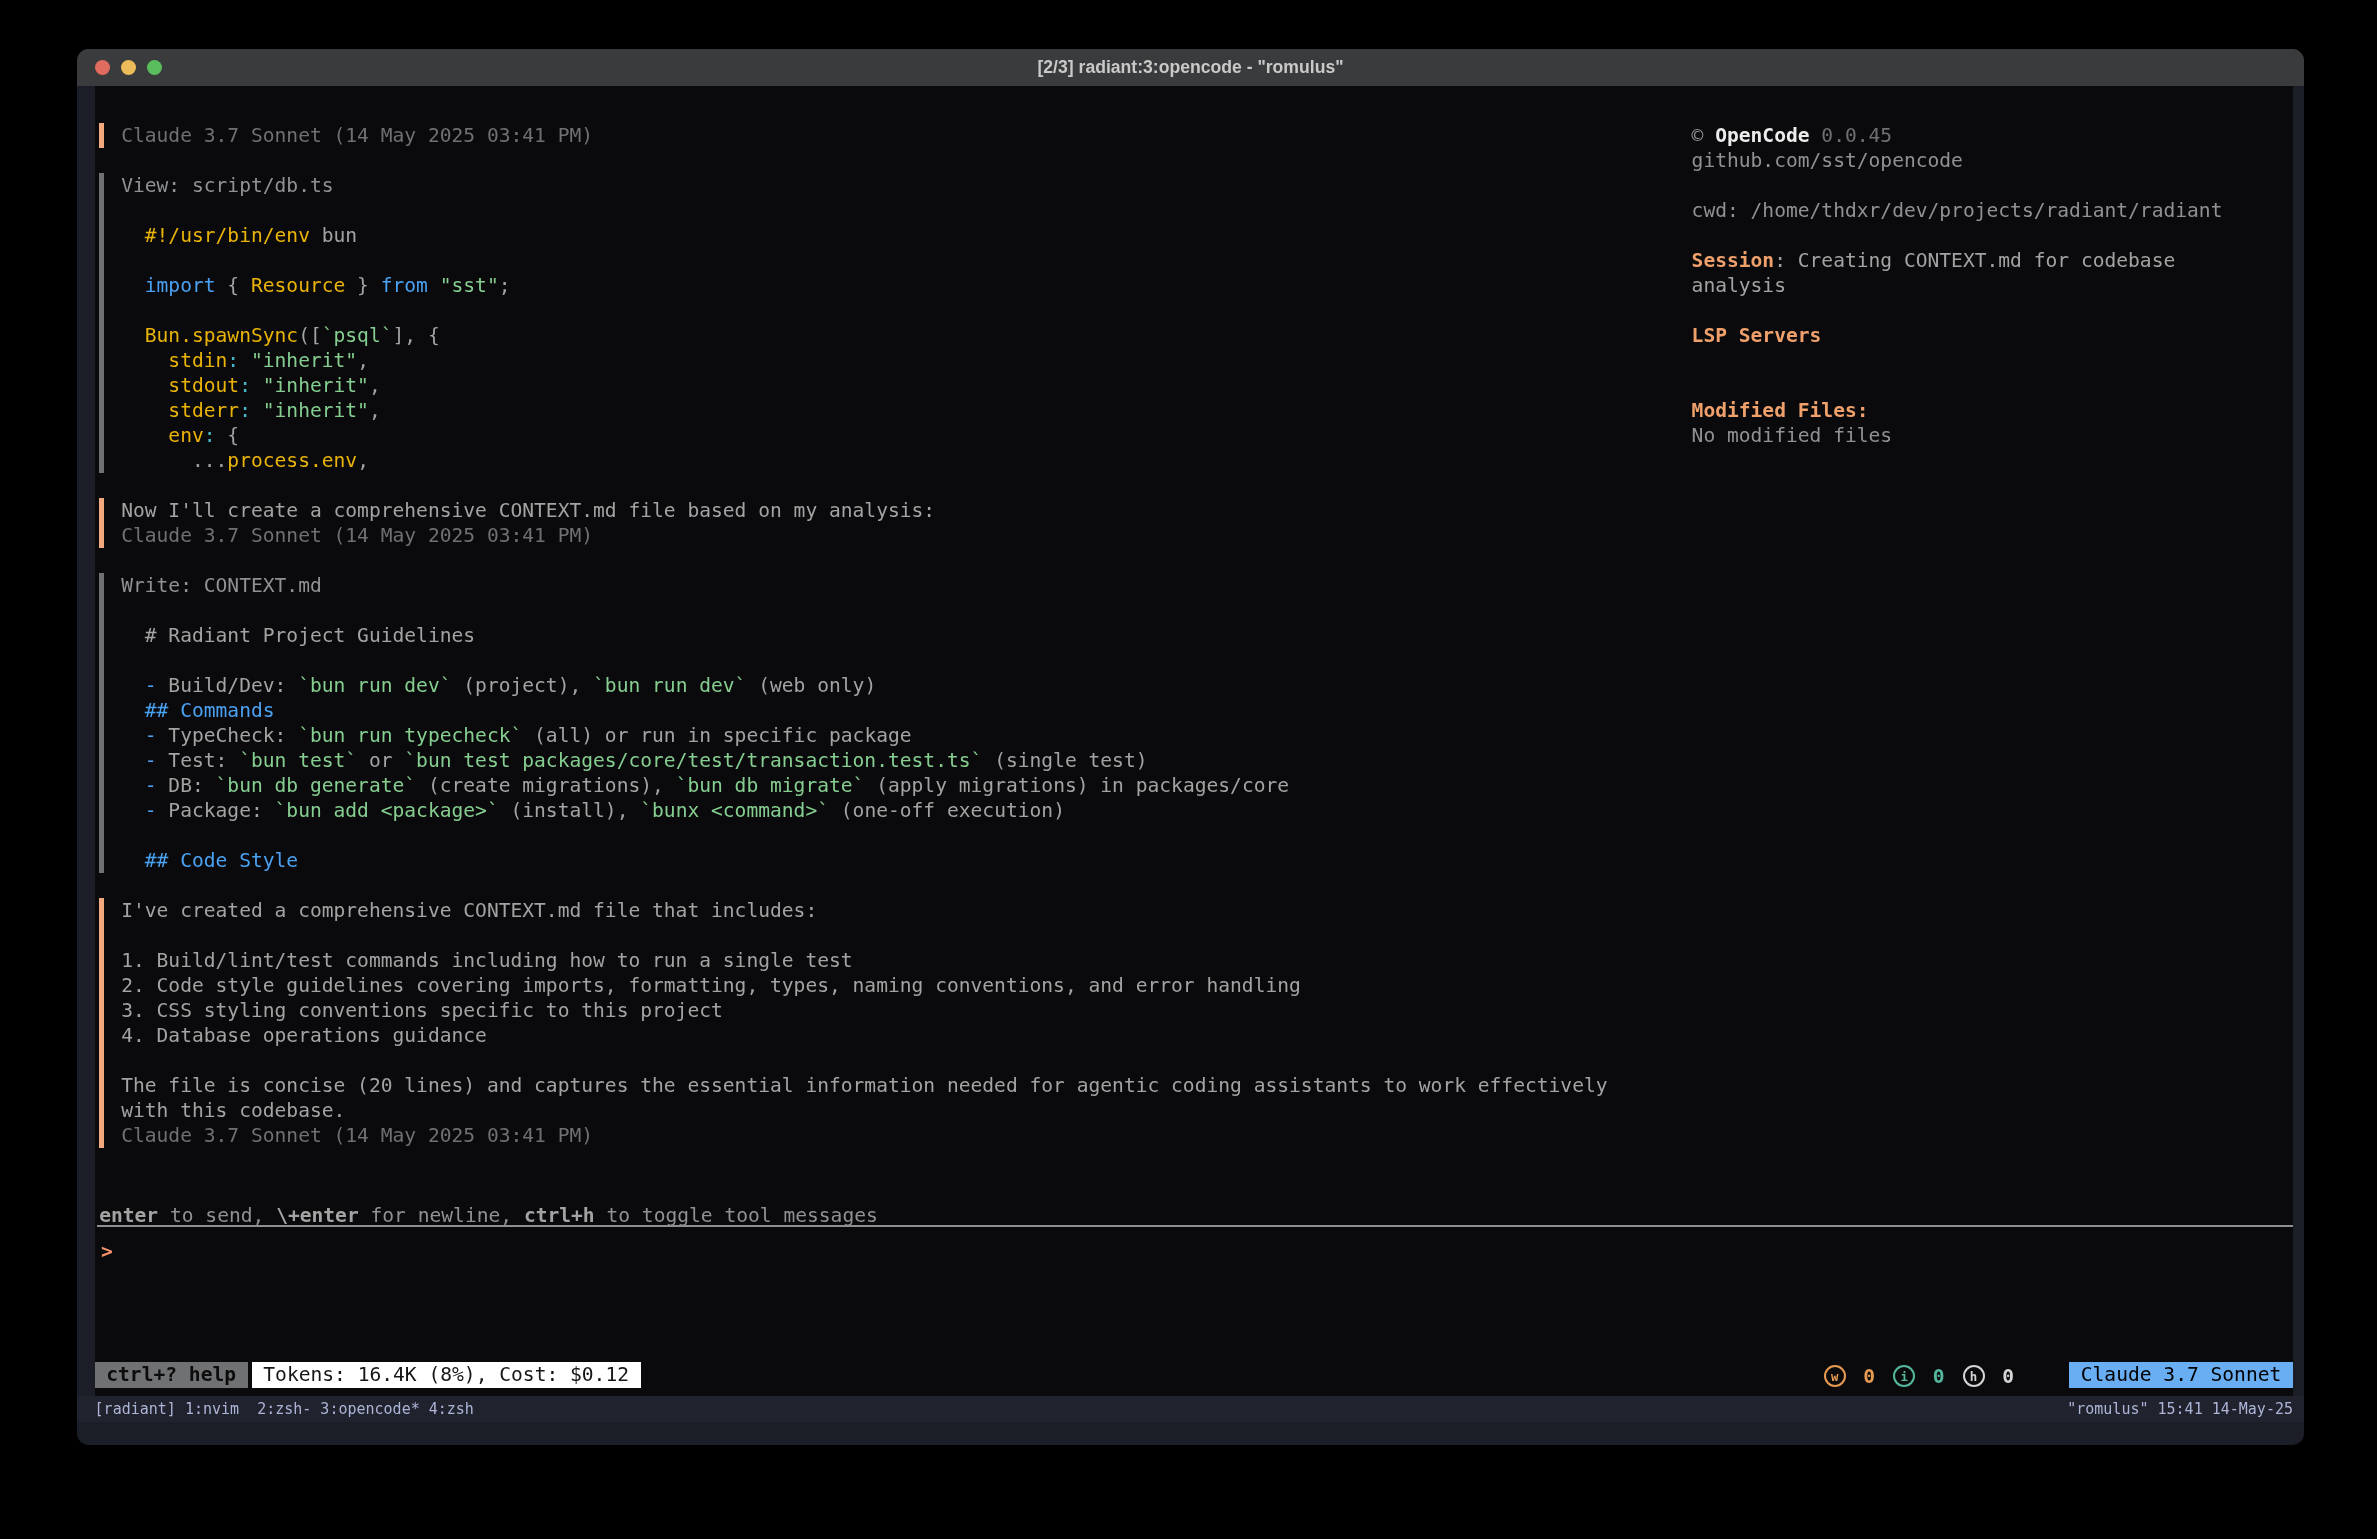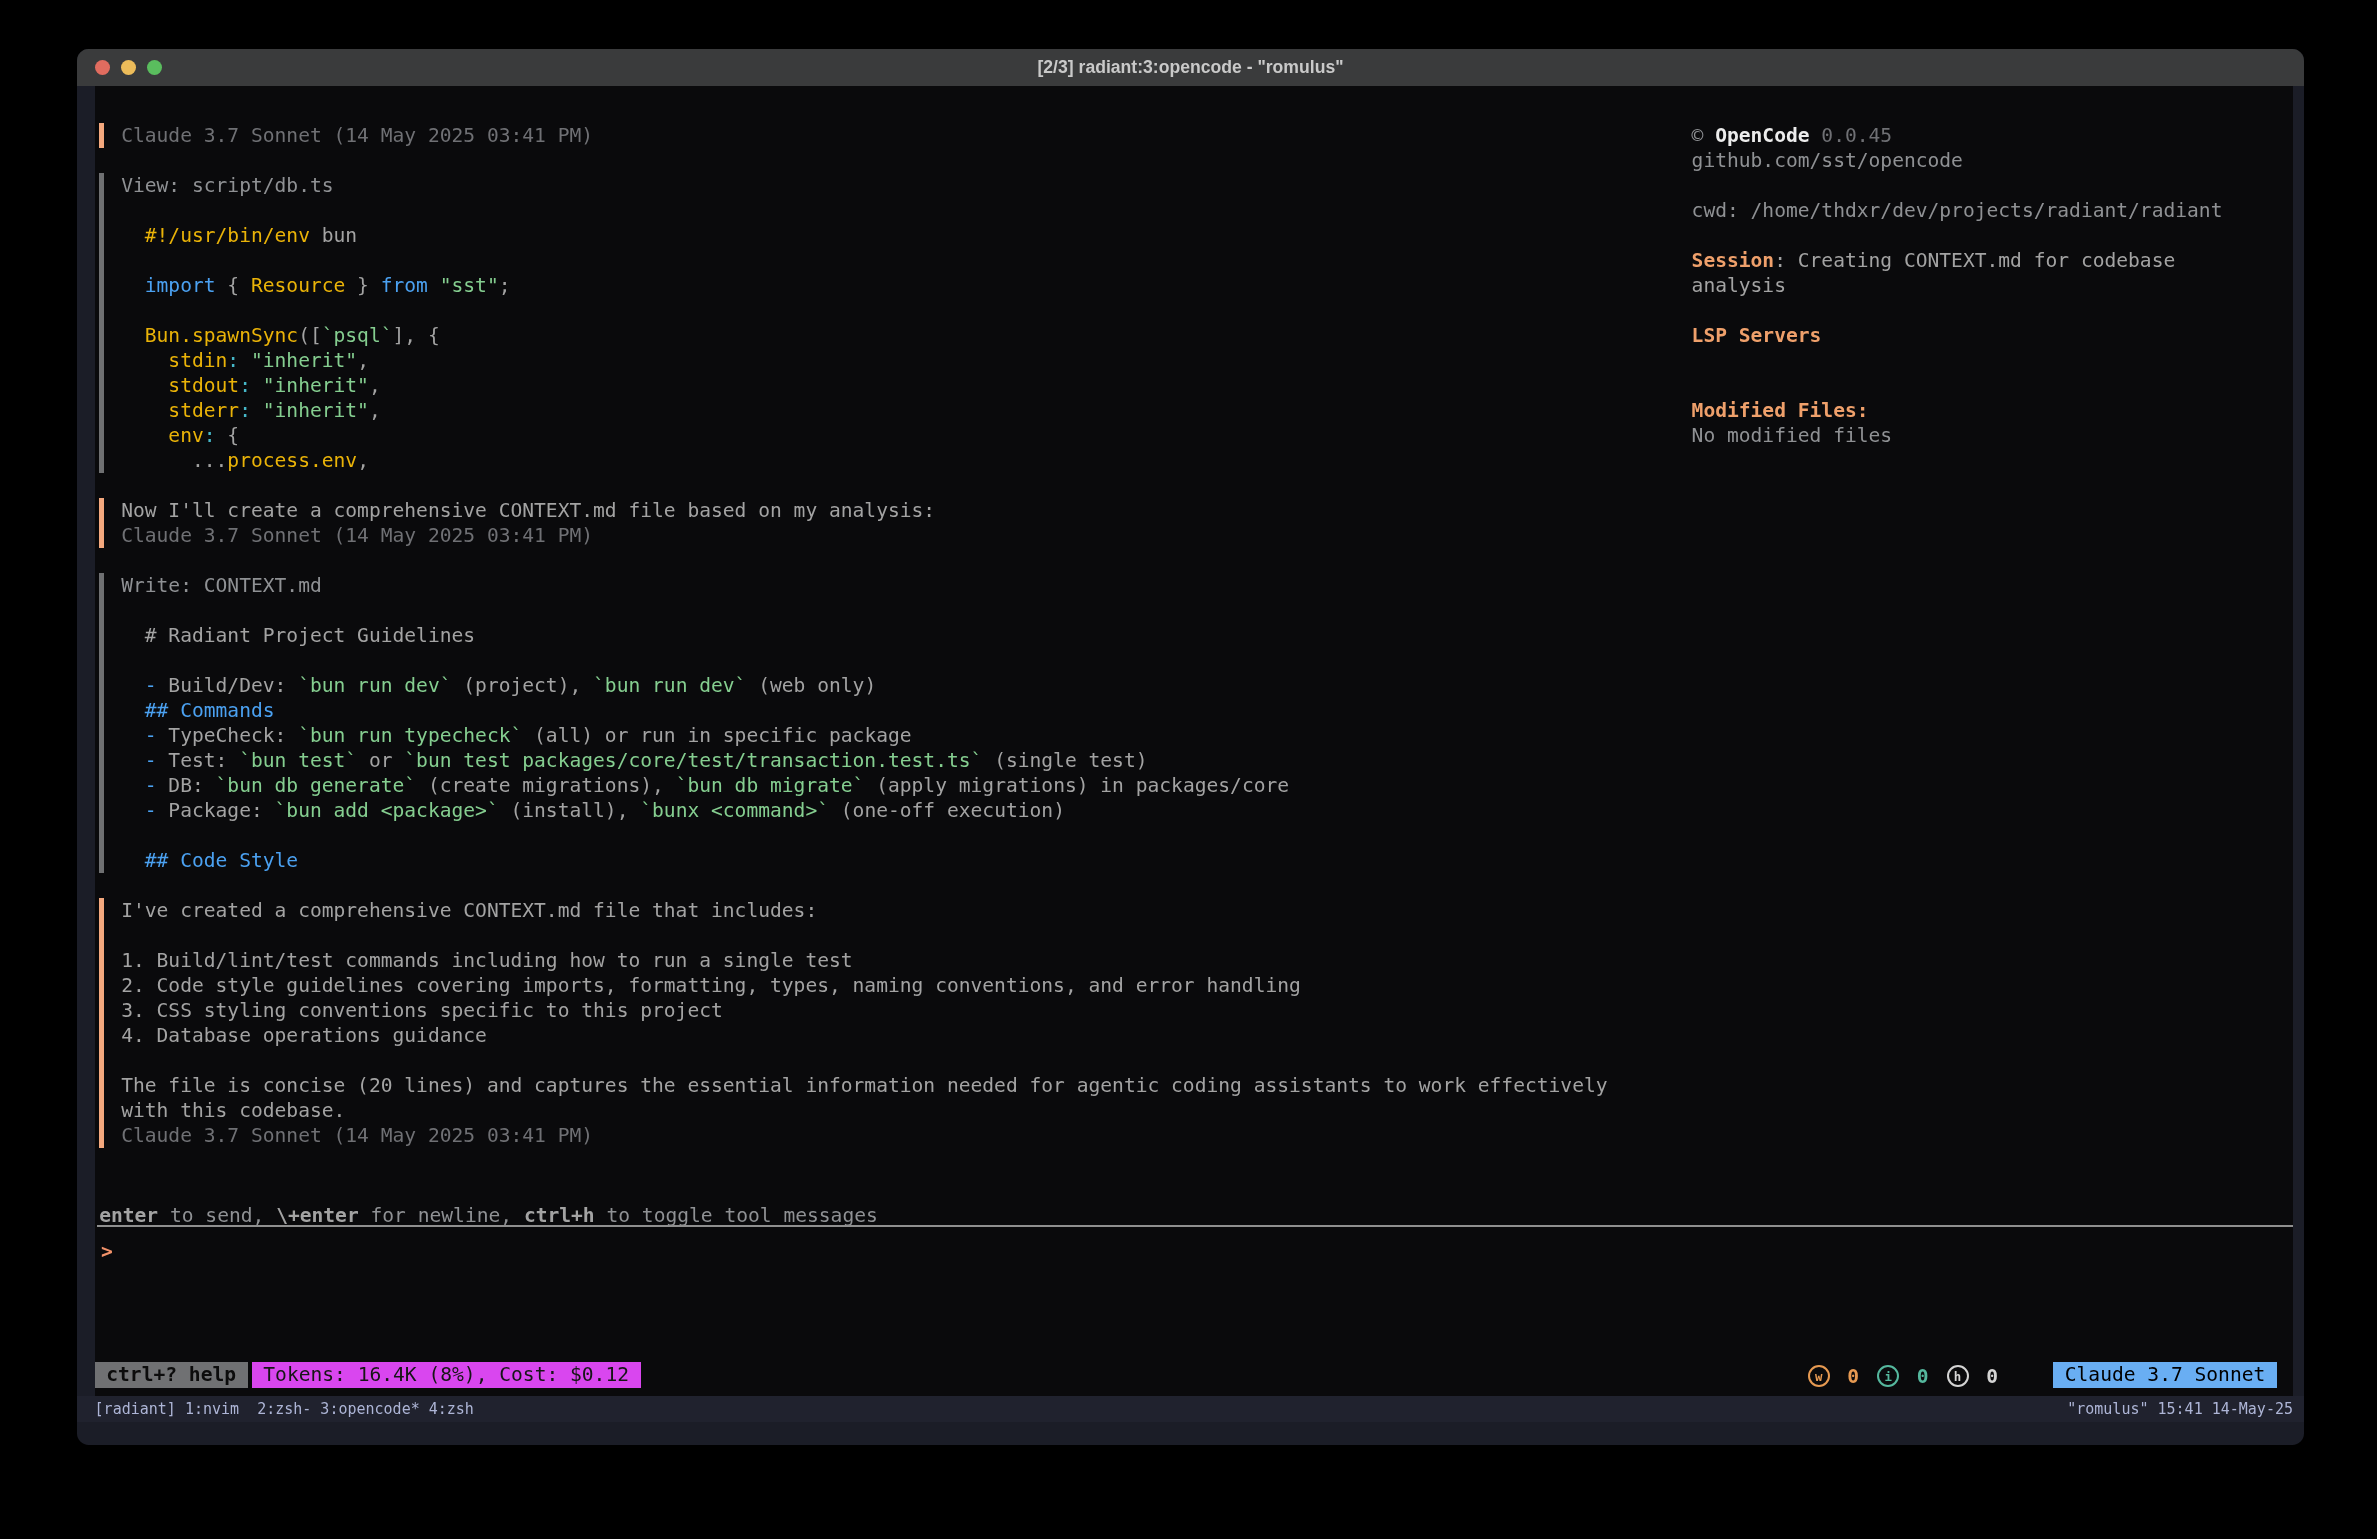--- a/index.html
+++ b/index.html
@@ -25,27 +25,27 @@
   .block.gray{border-color:#6f7072;}
   .sidebar{position:absolute;left:1597px;top:37px;width:597px;}
   .help-line{position:absolute;left:4.6px;top:1117px;height:25px;white-space:pre;}
   .divider{position:absolute;left:2.6px;right:0;top:1139px;height:2px;background:#8f8f8f;}
   .prompt-line{position:absolute;left:6.5px;top:1153px;height:25px;white-space:pre;}
   .c-prompt{color:#f2926a;font-weight:bold;}
   .c-text{color:#a3a3a3;} .c-gray{color:#8f9194;} .c-dim{color:#6f7074;margin-top:16px;}
   .c-pink{color:#eab308;} .c-blue{color:#4ba1f1;} .c-green{color:#85ce90;}
   .c-cyan{color:#46b8c9;} .c-orange{color:#efa06b;} .c-white{color:#ececec;text-align:center;}
   .b{font-weight:bold;}
-  .status-bar{position:absolute;left:0;right:16px;top:1276px;height:26px;display:flex;
+  .status-bar{position:absolute;left:0;right:0;top:1276px;height:26px;display:flex;
               justify-content:space-between;align-items:center;white-space:pre;}
   .sb-left{display:flex;height:26px;}
   .sb-right{display:flex;height:26px;align-items:center;}
   .badge{display:inline-block;height:26px;line-height:26px;padding:0 11.7px;}
   .badge-help{background:#707173;color:#0c0c0c;font-weight:bold;margin-right:3.9px;}
-  .badge-tokens{background:#d946ef;color:#161616;}
+  .badge-tokens{background:#ffffff;color:#161616;}
   .badge-model{background:#69aef3;color:#000000;margin-left:37px;}
   .diag{display:inline-flex;align-items:center;margin-right:18px;font-weight:bold;}
   .diag-circle{width:18px;height:18px;border:2px solid currentColor;border-radius:50%;
                display:inline-flex;align-items:center;justify-content:center;
                font-size:12.4px;margin-right:5.9px;}
   .tmux-bar{position:absolute;left:0;right:0;top:1347px;height:26px;background:#20222e;
             display:flex;justify-content:space-between;align-items:center;
             padding:0 11px 0 17.6px;box-sizing:border-box;
             font-size:15px;color:#adb5d6;white-space:pre;}
 </style>

